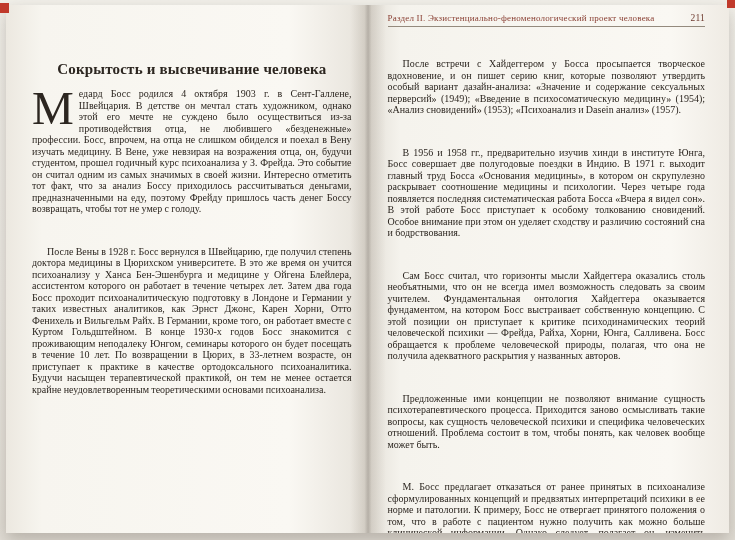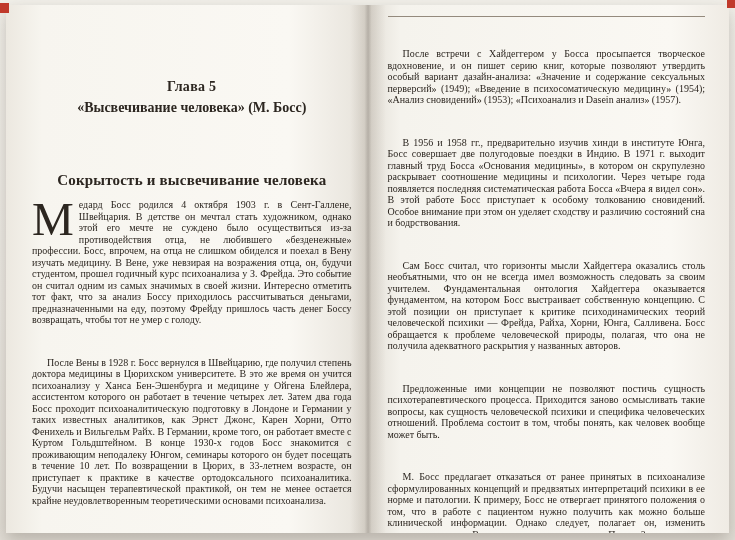--- a/index.html
+++ b/index.html
@@ -67,36 +67,36 @@
 
 <div class="photo">
 
   <div class="corner-red tl"></div>
   <div class="corner-red tr"></div>
 
   <div class="spread">
 
     <div class="page left">
       <div class="lp-inner">
-        <div class="chapter-head">
-          <div class="chapter-num">Глава 5</div>
-          <div class="chapter-title">«Высвечивание человека» (М. Босс)</div>
-        </div>
         <div class="subhead">Сокрытость и высвечивание человека</div>
         <p class="body"><span class="dropcap">М</span><span>едард Босс родился 4 октября 1903 г. в Сент-Галлене, Швейцария. В детстве он мечтал стать художником, однако этой его мечте не суждено было осуществиться из-за противодействия отца, не любившего «безденежные» профессии. Босс, впрочем, на отца не слишком обиделся и поехал в Вену изучать медицину. В Вене, уже невзирая на возражения отца, он, будучи студентом, прошел годичный курс психоанализа у З. Фрейда. Это событие он считал одним из самых значимых в своей жизни. Интересно отметить тот факт, что за анализ Боссу приходилось рассчитываться деньгами, предназначенными на еду, поэтому Фрейду пришлось часть денег Боссу возвращать, чтобы тот не умер с голоду.</span></p>
         <p class="body indent">После Вены в 1928 г. Босс вернулся в Швейцарию, где получил степень доктора медицины в Цюрихском университете. В это же время он учится психоанализу у Ханса Бен-Эшенбурга и медицине у Ойгена Блейлера, ассистентом которого он работает в течение четырех лет. Затем два года Босс проходит психоаналитическую подготовку в Лондоне и Германии у таких известных аналитиков, как Эрнст Джонс, Карен Хорни, Отто Фенихель и Вильгельм Райх. В Германии, кроме того, он работает вместе с Куртом Гольдштейном. В конце 1930-х годов Босс знакомится с проживающим неподалеку Юнгом, семинары которого он будет посещать в течение 10 лет. По возвращении в Цюрих, в 33-летнем возрасте, он приступает к практике в качестве ортодоксального психоаналитика. Будучи насыщен терапевтической практикой, он тем не менее остается крайне неудовлетворенным теоретическими основами психоанализа.</p>
       </div>
     </div>
 
     <div class="page right">
       <div class="rp-inner">
+        <div class="running-head">
+          <span class="rh-text">Раздел II. Экзистенциально-феноменологический проект человека</span>
+          <span class="rh-num">211</span>
+        </div>
         <div class="rh-rule"></div>
         <p class="body indent">После встречи с Хайдеггером у Босса просыпается творческое вдохновение, и он пишет серию книг, которые позволяют утвердить особый вариант дазайн-анализа: «Значение и содержание сексуальных перверсий» (1949); «Введение в психосоматическую медицину» (1954); «Анализ сновидений» (1953); «Психоанализ и Dasein анализ» (1957).</p>
         <p class="body indent">В 1956 и 1958 гг., предварительно изучив хинди в институте Юнга, Босс совершает две полугодовые поездки в Индию. В 1971 г. выходит главный труд Босса «Основания медицины», в котором он скрупулезно раскрывает соотношение медицины и психологии. Через четыре года появляется последняя систематическая работа Босса «Вчера я видел сон». В этой работе Босс приступает к особому толкованию сновидений. Особое внимание при этом он уделяет сходству и различию состояний сна и бодрствования.</p>
         <p class="body indent">Сам Босс считал, что горизонты мысли Хайдеггера оказались столь необъятными, что он не всегда имел возможность следовать за своим учителем. Фундаментальная онтология Хайдеггера оказывается фундаментом, на котором Босс выстраивает собственную концепцию. С этой позиции он приступает к критике психодинамических теорий человеческой психики — Фрейда, Райха, Хорни, Юнга, Салливена. Босс обращается к проблеме человеческой природы, полагая, что она не получила адекватного раскрытия у названных авторов.</p>
-        <p class="body indent">Предложенные ими концепции не позволяют постичь сущность психотерапевтического процесса. Приходится заново осмысливать такие вопросы, как сущность человеческой психики и специфика человеческих отношений. Проблема состоит в том, чтобы понять, как человек вообще может быть.</p>
+        <p class="body indent">Предложенные ими концепции не позволяют внимание сущность психотерапевтического процесса. Приходится заново осмысливать такие вопросы, как сущность человеческой психики и специфика человеческих отношений. Проблема состоит в том, чтобы понять, как человек вообще может быть.</p>
         <p class="body indent">М. Босс предлагает отказаться от ранее принятых в психоанализе сформулированных концепций и предвзятых интерпретаций психики в ее норме и патологии. К примеру, Босс не отвергает принятого положения о том, что в работе с пациентом нужно получить как можно больше клинической информации. Однако следует, полагает он, изменить характер вопросов. Важно ответить не на вопрос: «Почему?», а на вопрос «Почему бы нет?». Недостаток классического подхода Босс усматривает в том, что психоаналитики заведомо начинают оперировать такими понятиями, как «личность», «сознание», «психика». А это в свою очередь рождает определенную заданность человеческого поведения и принудительность того, как должен воспринимать пациент свое отношение к миру. Неожиданный, казалось бы, подход состоит в том, что этот способ существования раскрывается только в спектре отношений с другими объектами и другими людьми, включенными в его мир. В качестве эк-</p>
       </div>
     </div>
 
     <div class="spine"></div>
   </div>
 </div>
 
 </body></html>

